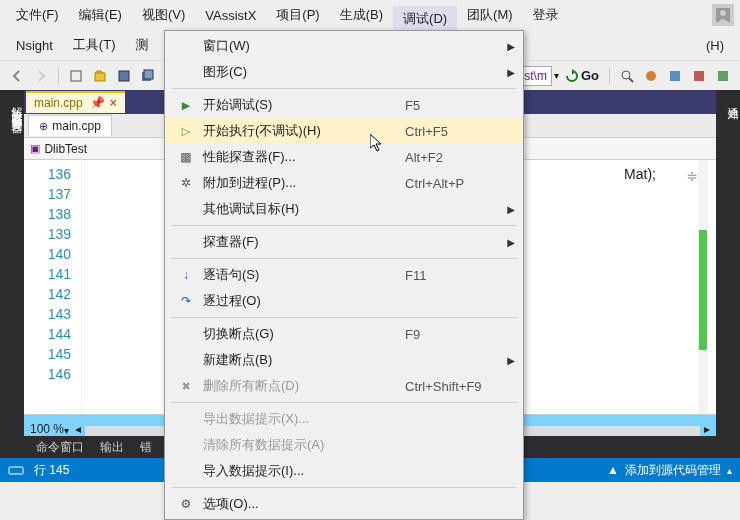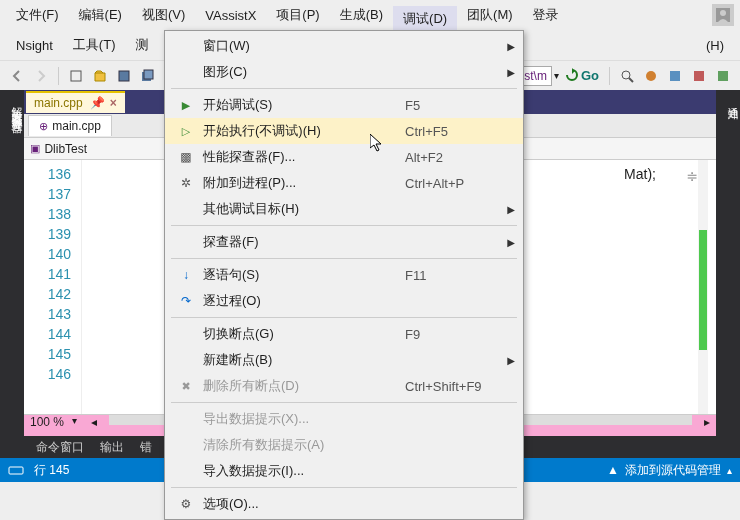--- a/index.html
+++ b/index.html
@@ -23,40 +23,40 @@
   .pin { color: #888; margin-left: 4px; }
   .subtab { display: flex; align-items: center; background: #eaeaea; height: 24px; border-bottom: 1px solid #ccc; }
   .subtab-item { background: #fff; padding: 3px 10px; margin-left: 4px; display: flex; align-items: center; gap: 4px; font-size: 12px; border: 1px solid #ccc; border-bottom: none; }
   .file-icon { color: #68217a; font-size: 11px; }
   .third-row { display: flex; align-items: center; background: #f5f5f5; height: 22px; border-bottom: 1px solid #ccc; padding-left: 6px; font-size: 12px; }
   .code-body { flex: 1; display: flex; background: #fff; overflow: hidden; }
   .gutter { width: 58px; background: #fff; color: #2b91af; text-align: right; padding: 4px 10px 4px 0; font-family: Consolas, monospace; font-size: 14px; line-height: 20px; border-right: 1px solid #eee; }
   .code-text { flex: 1; padding: 4px 8px; font-family: Consolas, monospace; font-size: 14px; line-height: 20px; position: relative; }
   .vbar { position: absolute; right: 8px; top: 0; bottom: 0; width: 10px; background: #f3f3f3; }
   .vbar-inner { position: absolute; top: 70px; width: 8px; left: 1px; height: 120px; background: #4ec94e; }
-  .zoombar { height: 22px; background: #f9a8d4; display: flex; align-items: flex-start; font-size: 12px; border-top: 1px solid #ccc; padding: 0 6px; gap: 8px; }
+  .zoombar { height: 22px; background: #7dd3fc; display: flex; align-items: flex-end; font-size: 12px; border-top: 1px solid #ccc; padding: 0 6px; gap: 0; }
   .bottom-tabs { height: 22px; background: #2d2d30; display: flex; align-items: center; padding: 0 4px; }
   .bt-item { color: #ccc; font-size: 12px; padding: 2px 8px; }
   .statusbar { height: 24px; background: #007acc; color: #fff; display: flex; align-items: center; padding: 0 8px; font-size: 12px; justify-content: space-between; }
   .sb-left { display: flex; align-items: center; gap: 10px; }
   .sb-right { display: flex; align-items: center; gap: 6px; }
   
   .dropdown { position: absolute; top: 30px; left: 164px; width: 360px; background: #f0f0f0; border: 1px solid #999; box-shadow: 2px 2px 6px rgba(0,0,0,.3); z-index: 100; font-size: 13px; padding: 2px 0; }
   .dd-row { display: flex; align-items: center; height: 26px; padding: 0 8px; position: relative; }
   .dd-row.hover { background: #fdf2c8; }
   .dd-iconcol { width: 26px; display: flex; align-items: center; justify-content: center; }
   .dd-label { flex: 1; padding-left: 4px; }
   .dd-shortcut { width: 110px; color: #555; }
   .dd-arrow { position: absolute; right: 8px; font-size: 10px; color: #333; }
   .dd-sep { height: 1px; background: #ccc; margin: 3px 6px; }
   .dd-disabled { color: #999; }
   .play-green { color: #388a34; font-size: 11px; }
   .addr-box { display: flex; align-items: center; gap: 2px; }
   .addr-field { background: #fff; border: 1px solid #aaa; padding: 1px 4px; font-size: 12px; color: #68217a; height: 20px; display: flex; align-items: center; }
-  .go-btn { display: flex; align-items: flex-start; gap: 2px; padding: 0 4px; color: #0f766e; font-weight: bold; }
+  .go-btn { display: flex; align-items: center; gap: 2px; padding: 0 4px; color: #0f172a; font-weight: bold; }
   .cursor-arrow { position: absolute; pointer-events: none; z-index: 200; }
   svg { display: block; }
 </style>
 </head>
 <body>
 
 <div class="menubar">
   <div class="menu-item">文件(F)</div>
   <div class="menu-item">编辑(E)</div>
   <div class="menu-item">视图(V)</div>

